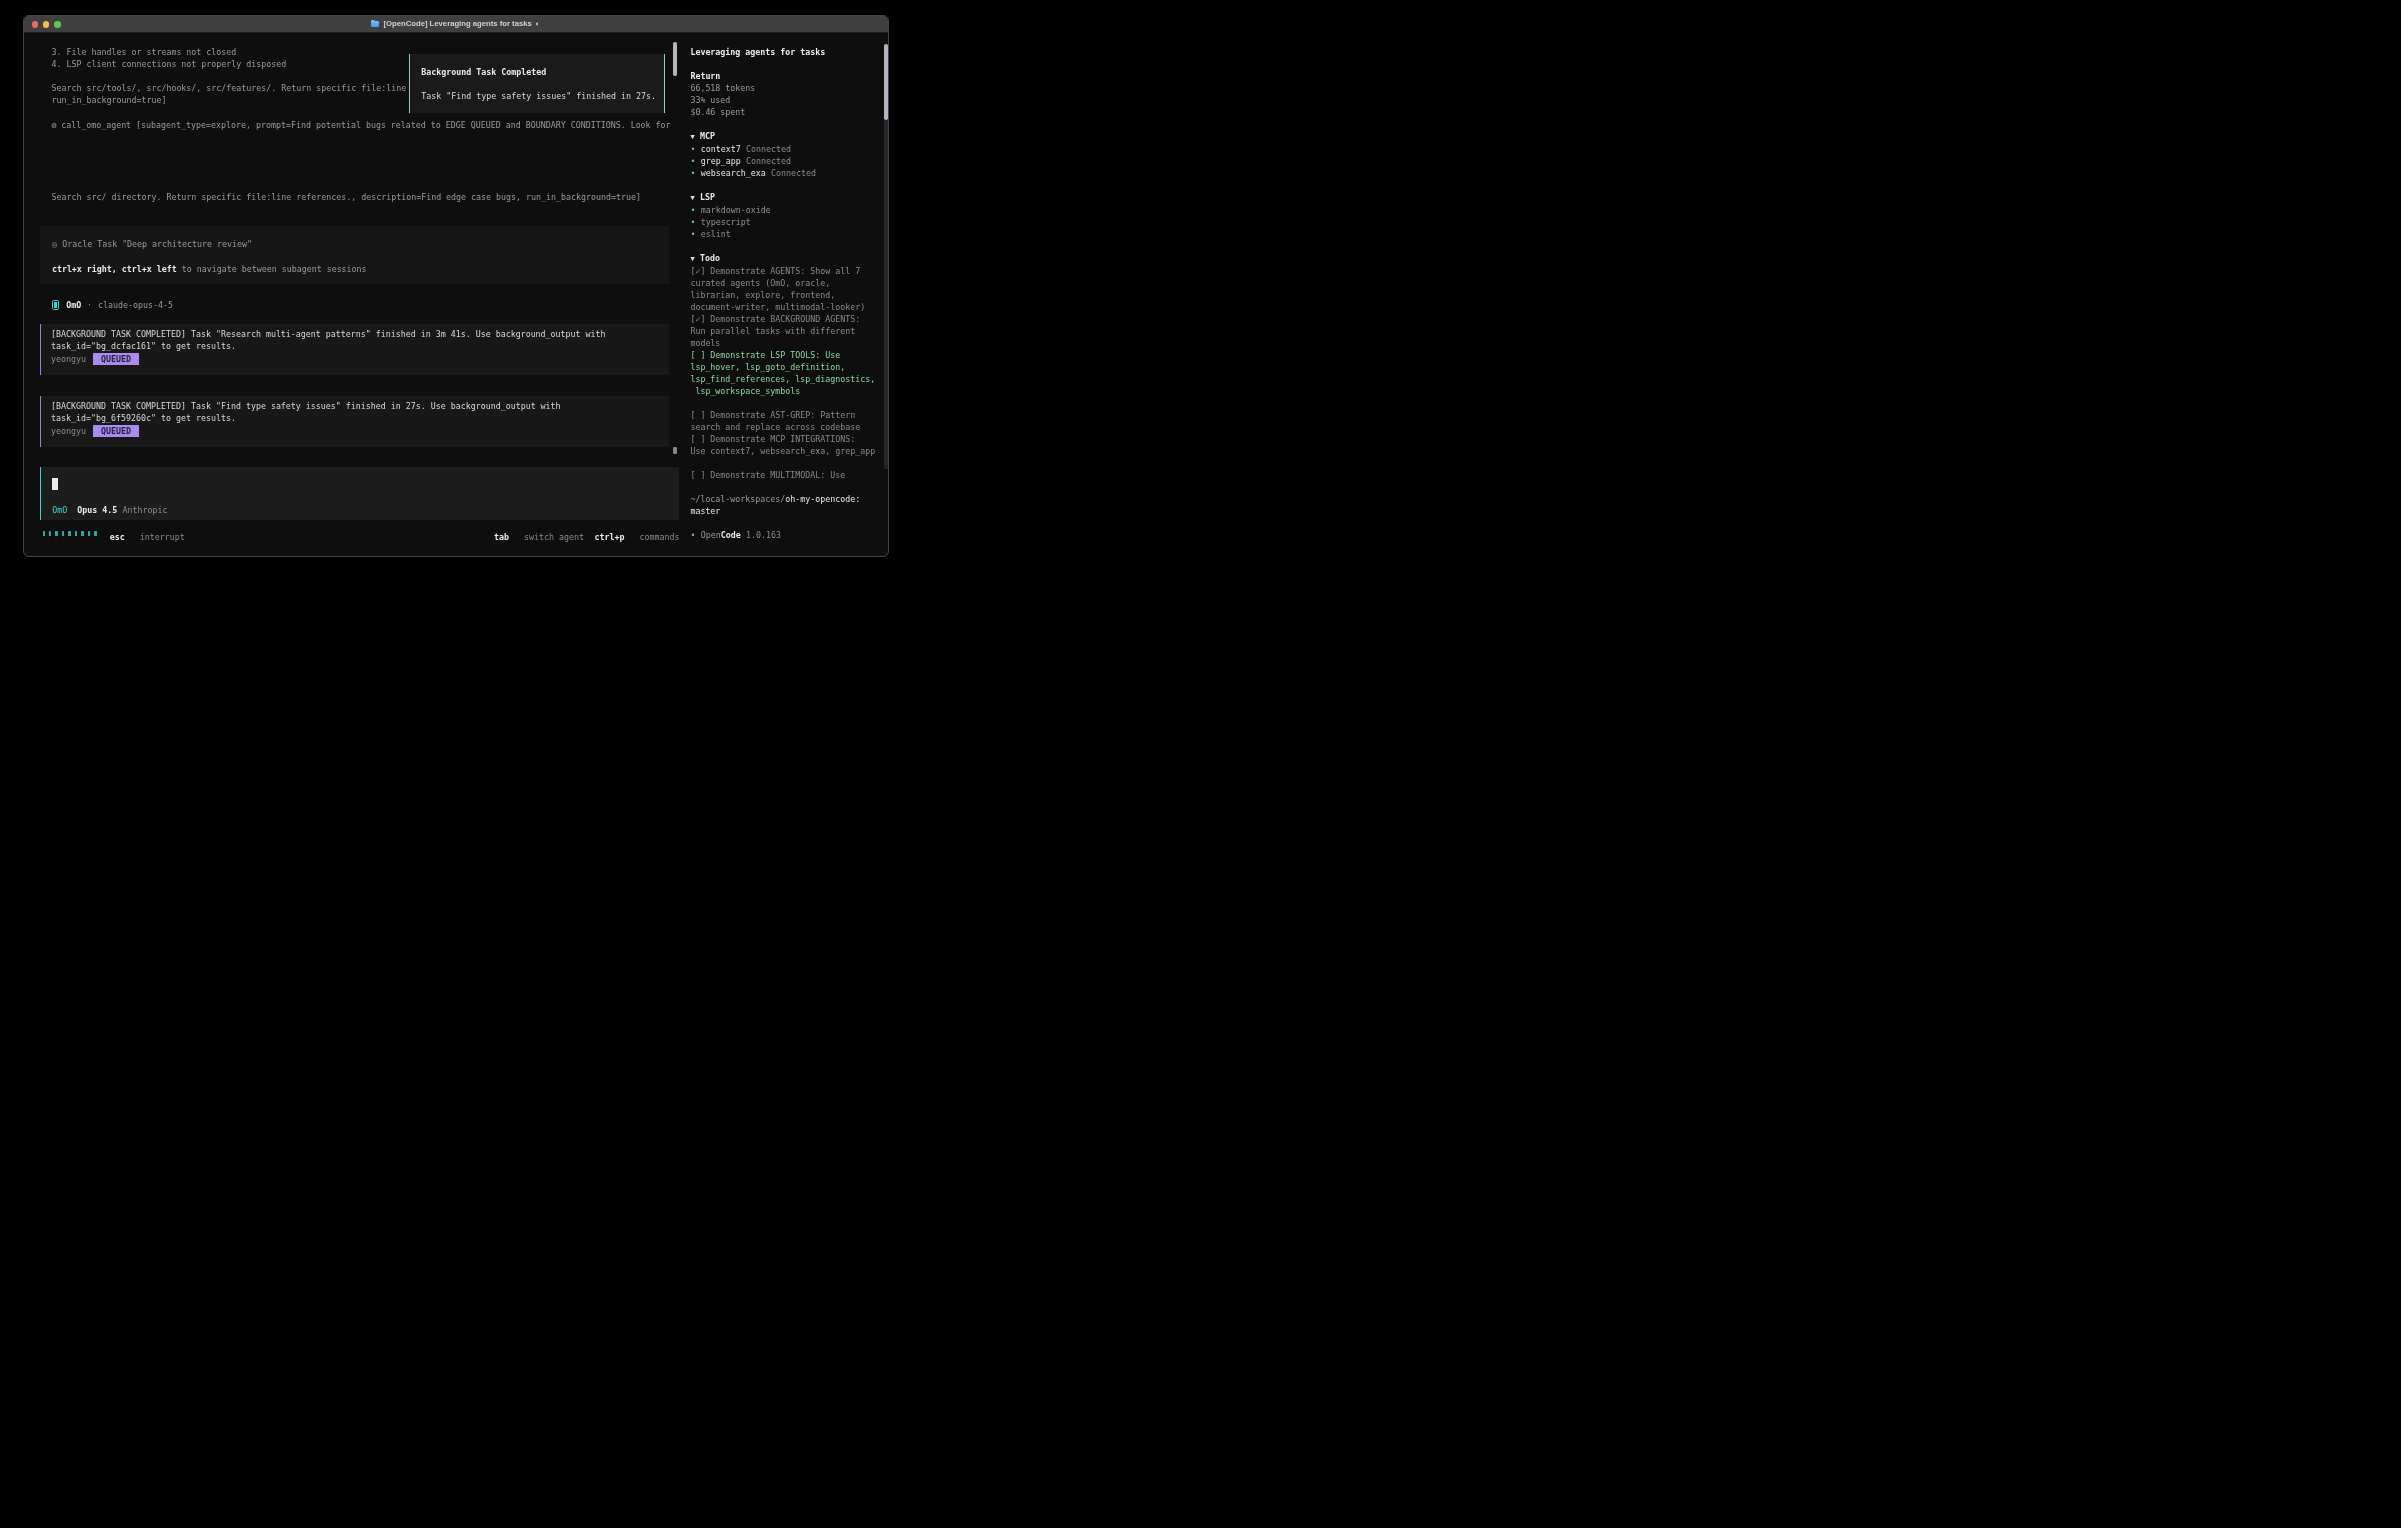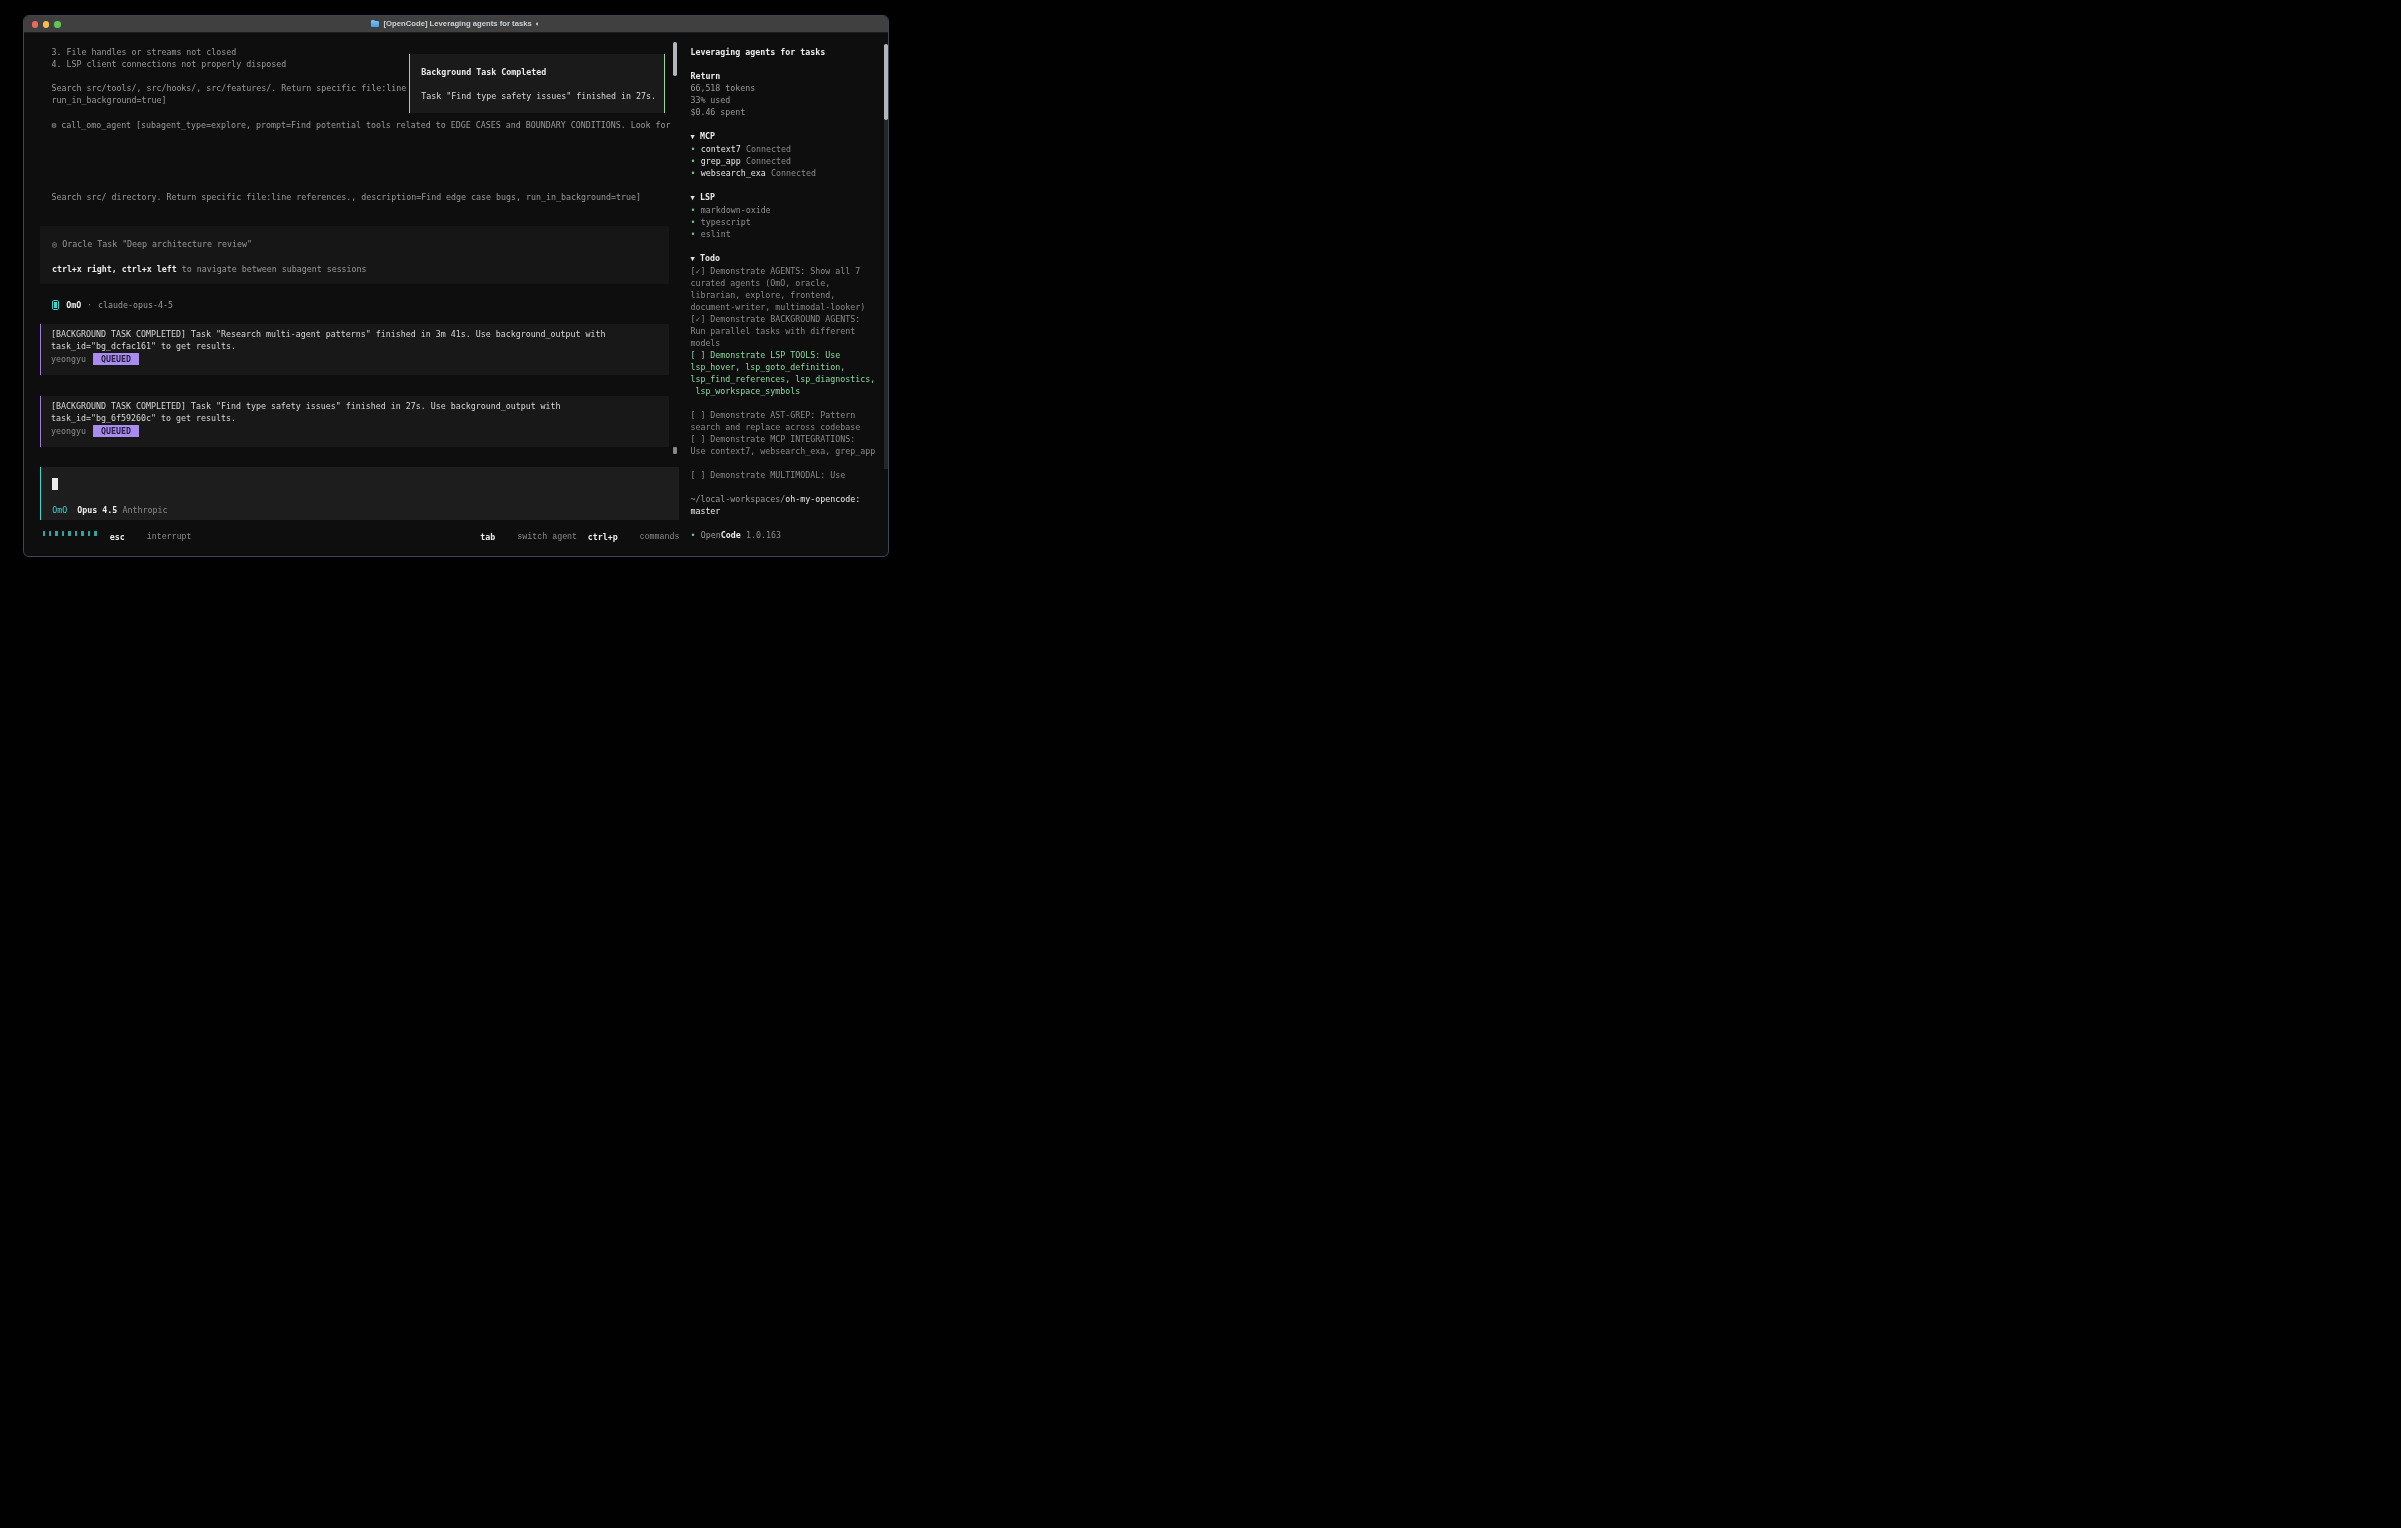--- a/index.html
+++ b/index.html
@@ -76,21 +76,21 @@
   .in-agent { color:#3ad4d1; }
   .in-model { color:#ececec; font-weight:bold; margin-left:10px; }
   .in-provider { color:#8b8b8b; margin-left:5.3px; }
 
   .statusbar { position:absolute; left:19px; top:515px; width:637px; display:flex;
     justify-content:space-between; align-items:center; }
   .sb-left, .sb-right { display:flex; align-items:flex-start; }
   .spinner { display:flex; align-items:center; gap:4.1px; margin-right:13px; }
   .spinner i { display:block; width:2.4px; height:5.3px; border-radius:0.6px; background:#2ba8a5; }
   .key { color:#ececec; font-weight:bold; }
-  .key-label { color:#8b8b8b; margin-left:22px;font-family:Liberation Mono, monospace; }
+  .key-label { color:#8b8b8b; margin-left:15px; }
   .sb-gap { width:10.6px; }
 
   .main-scroll-thumb { position:absolute; left:649px; top:26.6px; width:4.1px; height:34px; background:#b2b6bb; border-radius:1.8px; }
   .main-scroll-end   { position:absolute; left:649px; top:431px; width:4.1px; height:7px; background:#85898e; border-radius:1.2px; }
 
   
   .sidebar { position:absolute; left:661px; top:17.7px; width:206px; height:524px; padding:12.4px 0 0 5.9px; }
   .sb-title { color:#ececec; font-weight:bold; }
   .sb-heading { color:#ececec; font-weight:bold; }
   .sb-line { color:#9a9a9a; }
@@ -128,21 +128,21 @@
     <span class="proxy-glyph">◐</span>
   </div>
 
   <div class="abs t-block" style="top:30px;">3. File handles or streams not closed
 4. LSP client connections not properly disposed
 
 Search src/tools/, src/hooks/, src/features/. Return specific file:line
 run_in_background=true]</div>
 
   <div class="abs" style="top:103px; left:28px; white-space:nowrap; color:#9a9a9a;">
-    <span class="gear">⚙</span><span>call_omo_agent [subagent_type=explore, prompt=Find potential tools related to EDGE CASES and BOUNDARY CONDITIONS. Look for</span>
+    <span class="gear">⚙</span><span>call_omo_agent [subagent_type=explore, prompt=Find potential bugs related to EDGE QUEUED and BOUNDARY CONDITIONS. Look for</span>
   </div>
 
 
   <div class="abs t-block" style="top:175px;">Search src/ directory. Return specific file:line references., description=Find edge case bugs, run_in_background=true]</div>
 
   <div class="toast">
     <div class="toast-title">Background Task Completed</div>
     <div class="toast-body">Task "Find type safety issues" finished in 27s.</div>
   </div>
 

